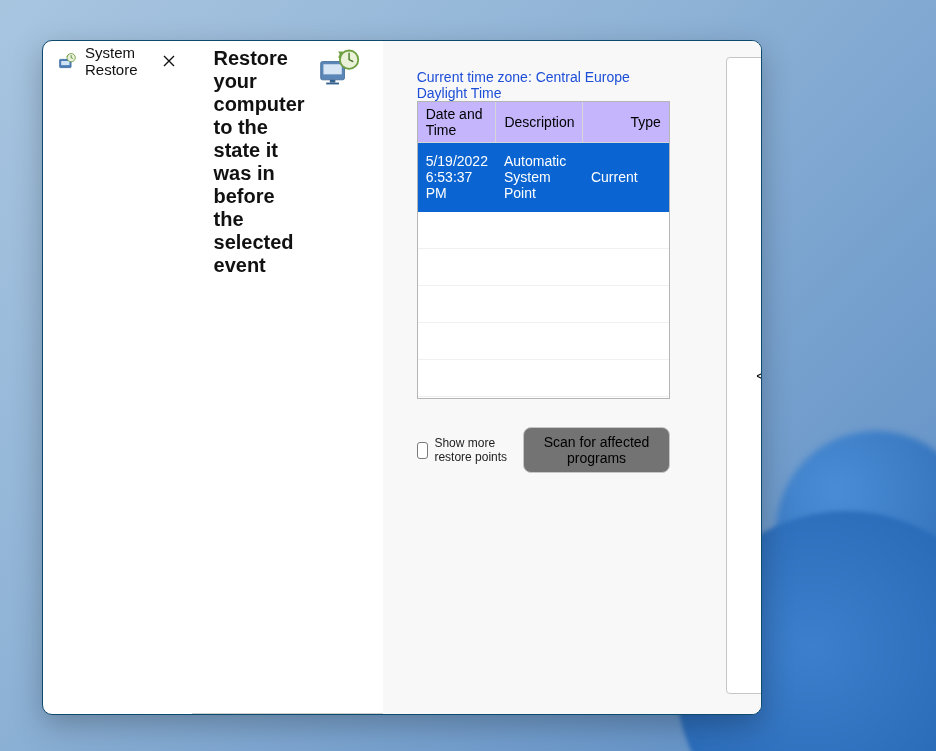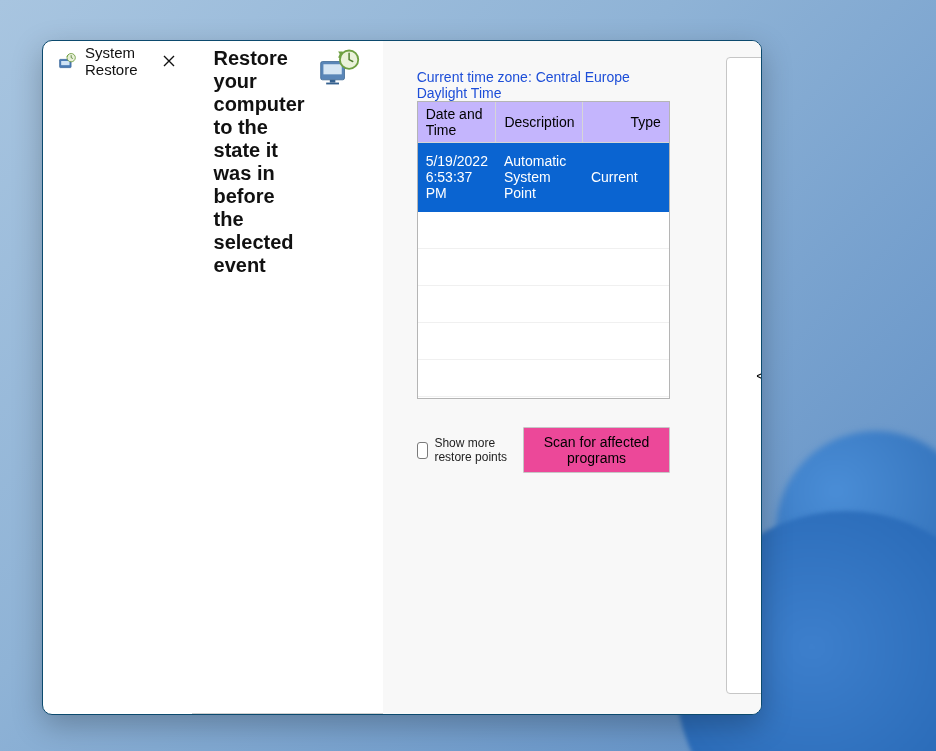--- a/index.html
+++ b/index.html
@@ -147,23 +147,23 @@
     .checkbox-box {
       width: 17px; height: 17px;
       border: 1px solid #7a7a7a;
       border-radius: 3px;
       background: #fff;
     }
     .scan-btn {
       margin-left: auto;
       padding: 6px 16px;
       font-size: 14px;
-      background: #ec4899;
+      background: #737373;
       border: 1px solid #c6c6c6;
-      border-radius: 1px;
+      border-radius: 8px;
       cursor: pointer;
     }
     .footer {
       padding: 16px 22px 20px 22px;
       background: #f8f8f8;
       display: flex;
       justify-content: flex-end;
       gap: 12px;
     }
     .wiz-btn {

